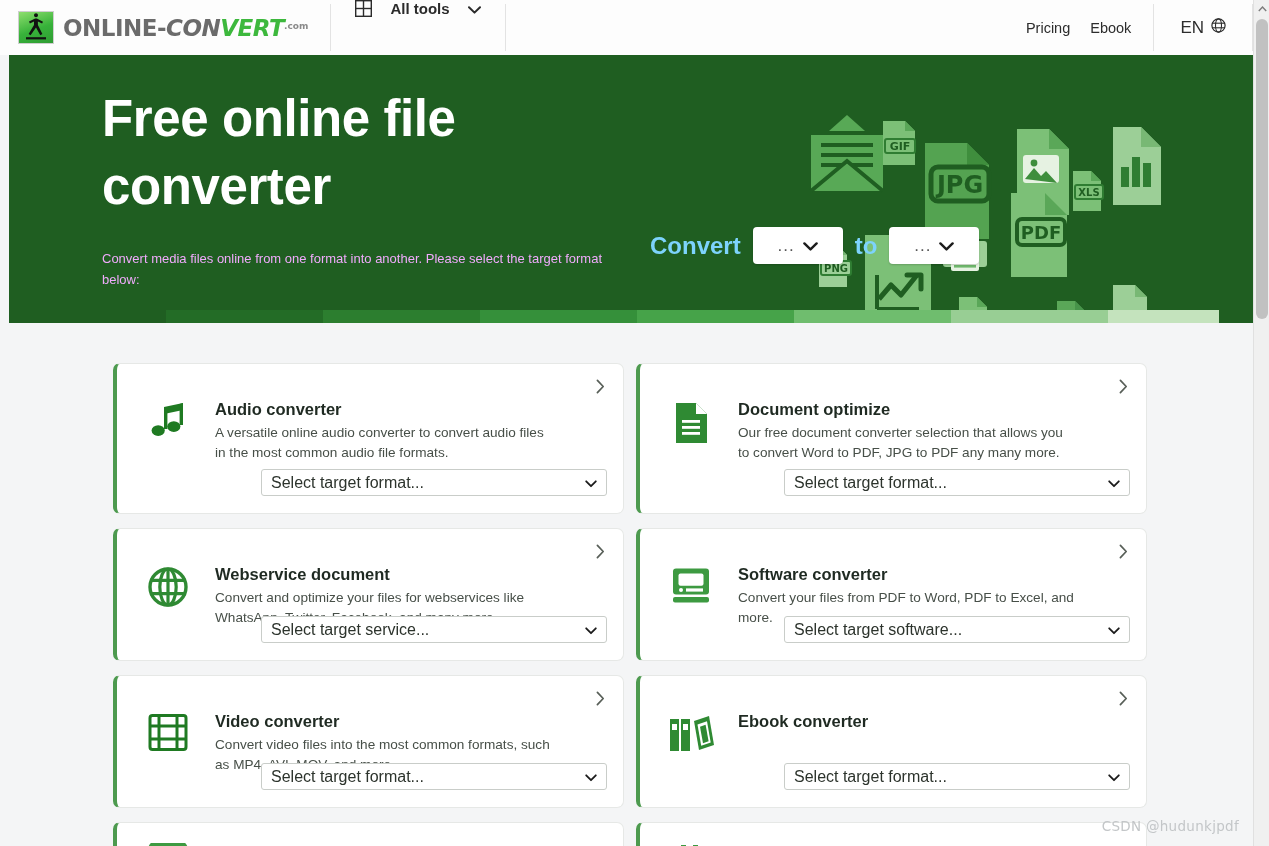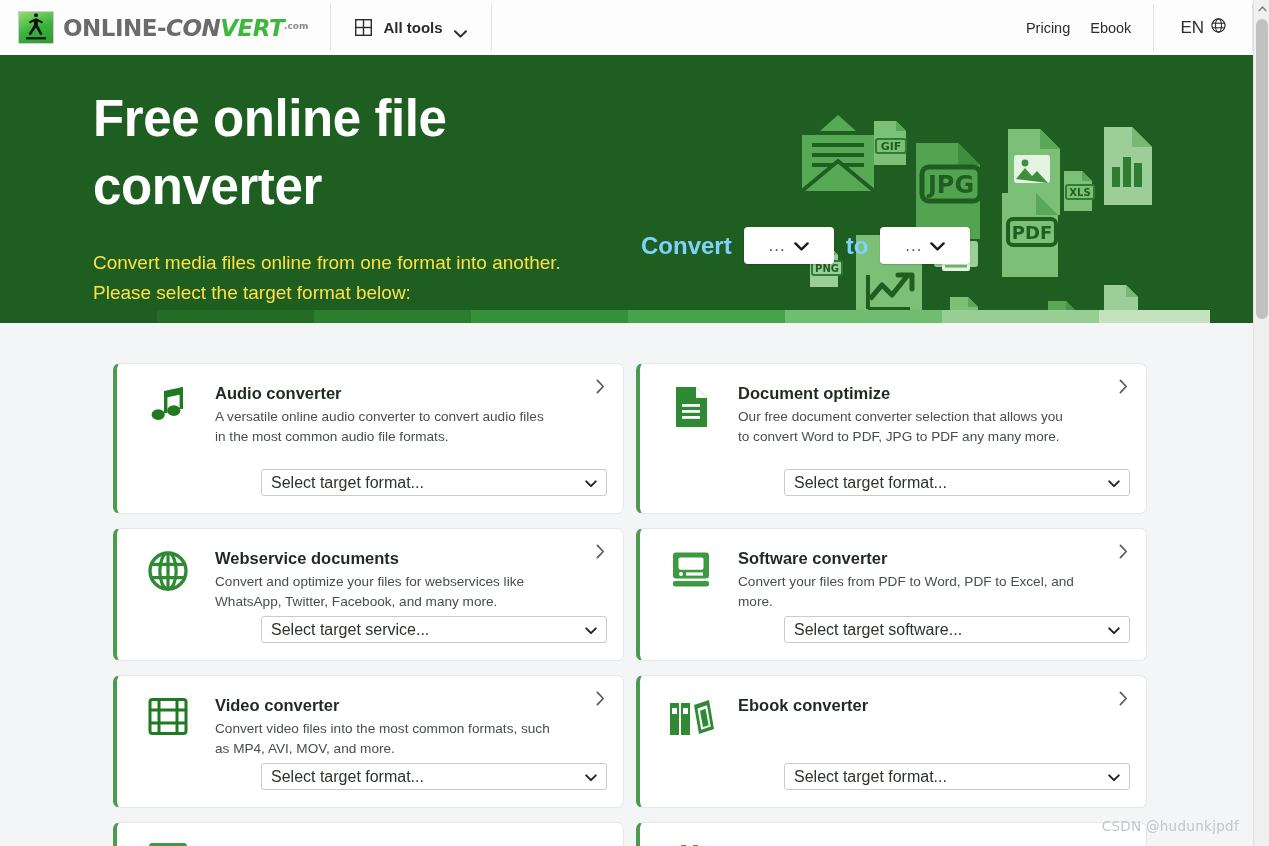--- a/index.html
+++ b/index.html
@@ -31,43 +31,43 @@
     font-family: "DejaVu Sans", sans-serif; }
   .lt-a { color: #6b6b6b; font-style: normal; }
   .lt-b { color: #6b6b6b; font-style: italic; }
   .lt-c { color: #3db83d; font-style: italic; }
   .lt-dot { color: #8a8a8a; font-size: 9px; font-style: normal; font-weight: bold;
     display: inline-block; transform: translateY(-7px); letter-spacing: 0; }
 
   .nav-sep { width: 1px; background: #e3e3e3; margin: 4px 0; flex: none; }
 
   .nav-alltools {
-    display: flex; align-items: center; gap: 11px;
+    display: flex; align-items: flex-start; gap: 18px;
     padding: 0 24px; height: 55px; font-size: 15px; color: #2b2b2b; font-weight: bold;
     cursor: pointer;
   }
   .grid-icon { width: 17px; height: 17px; position: relative; flex: none; }
   .chev { width: 13px; height: 8px; flex: none; }
 
   .nav-spacer { flex: 1 1 auto; }
   .nav-links { display: flex; align-items: center; gap: 20px; padding: 0 22px; font-size: 14.5px; color: #2d2d2d; }
   .nav-links span { cursor: pointer; }
   .nav-lang { display: flex; align-items: center; gap: 7px; padding: 0 26px; font-size: 17px; color: #2d2d2d; cursor: pointer; }
 
   
   .hero {
-    position: absolute; left: 0; top: 55px; width: 1253px; height: 268px;
+    position: absolute; left: 9px; top: 55px; width: 1253px; height: 268px;
     background: #1f5e21; overflow: hidden;
   }
   .hero-copy { position: absolute; left: 93px; top: 30px; width: 540px; }
   .hero-title {
     color: #ffffff; font-size: 51px; line-height: 1.33; font-weight: bold;
     letter-spacing: -0.4px;
   }
-  .hero-sub { color: #fde047; font-size: 19px; line-height: 1.62; margin-top: 27px; max-width: 515px; }
+  .hero-sub { color: #f0abfc; font-size: 13px; line-height: 1.62; margin-top: 27px; max-width: 515px; }
 
   .hero-convert {
     position: absolute; left: 641px; top: 172px; display: flex; align-items: center; gap: 12px;
     z-index: 5;
   }
   .hero-convert .cv-label { color: #7dd3fc; font-size: 24px; font-weight: bold; }
   .cv-select {
     width: 90px; height: 37px; background: #ffffff; border-radius: 4px;
     display: flex; align-items: center; justify-content: center; gap: 8px;
     cursor: pointer; box-shadow: 0 1px 2px rgba(0,0,0,.18);
@@ -81,21 +81,21 @@
   .hero-stripes .seg { height: 13px; }
 
   
   .cards {
     position: absolute; left: 0; top: 323px; width: 1253px; height: 523px;
     padding: 40px 113px 0 113px;
   }
   .grid { display: grid; grid-template-columns: 511px 511px; column-gap: 12px; row-gap: 14px; }
   .card {
     background: #ffffff; border: 1px solid #e6e8e6; border-left: 4px solid #4d9a4f;
-    border-radius: 7px; position: relative; padding: 20px 22px 17px 22px;
+    border-radius: 7px; position: relative; padding: 36px 22px 17px 22px;
     display: flex; gap: 18px;
   }
   .card-h1 { height: 151px; }
   .card-h2 { height: 133px; }
   .card-icon { width: 58px; flex: none; display: flex; align-items: flex-start; justify-content: center; padding-top: 2px; }
   .card-body { flex: 1 1 auto; min-width: 0; }
   .card-title { font-size: 16.5px; font-weight: bold; color: #1f2a22; margin-bottom: 4px; }
   .card-desc { font-size: 13.6px; line-height: 1.48; color: #474f48; max-width: 340px; }
   .card-arrow {
     position: absolute; right: 18px; top: 15px; color: #585f58; font-size: 17px; line-height: 1;
@@ -404,21 +404,21 @@
         <div class="card-icon">
           <svg width="40" height="40" viewBox="0 0 40 40">
             <circle cx="20" cy="20" r="18" fill="none" stroke="#2f8a33" stroke-width="3.4"></circle>
             <ellipse cx="20" cy="20" rx="8.2" ry="18" fill="none" stroke="#2f8a33" stroke-width="3.2"></ellipse>
             <line x1="2.2" y1="13.4" x2="37.8" y2="13.4" stroke="#2f8a33" stroke-width="3.2"></line>
             <line x1="2.2" y1="26.6" x2="37.8" y2="26.6" stroke="#2f8a33" stroke-width="3.2"></line>
             <line x1="20" y1="2" x2="20" y2="38" stroke="#2f8a33" stroke-width="3.2"></line>
           </svg>
         </div>
         <div class="card-body">
-          <div class="card-title">Webservice documents</div>
+          <div class="card-title">Webservice document</div>
           <div class="card-desc">Convert and optimize your files for webservices like WhatsApp, Twitter, Facebook, and many more.</div>
         </div>
         <span class="card-arrow">
           <svg width="9" height="15" viewBox="0 0 9 15">
                 <path d="M1.4 1.4 L7.2 7.5 L1.4 13.6" fill="none" stroke="#585f58" stroke-width="1.7" stroke-linecap="round" stroke-linejoin="round"></path>
               </svg>
         </span>
         <div class="card-select">
           <span class="sel-text">Select target service...</span>
           <span>

